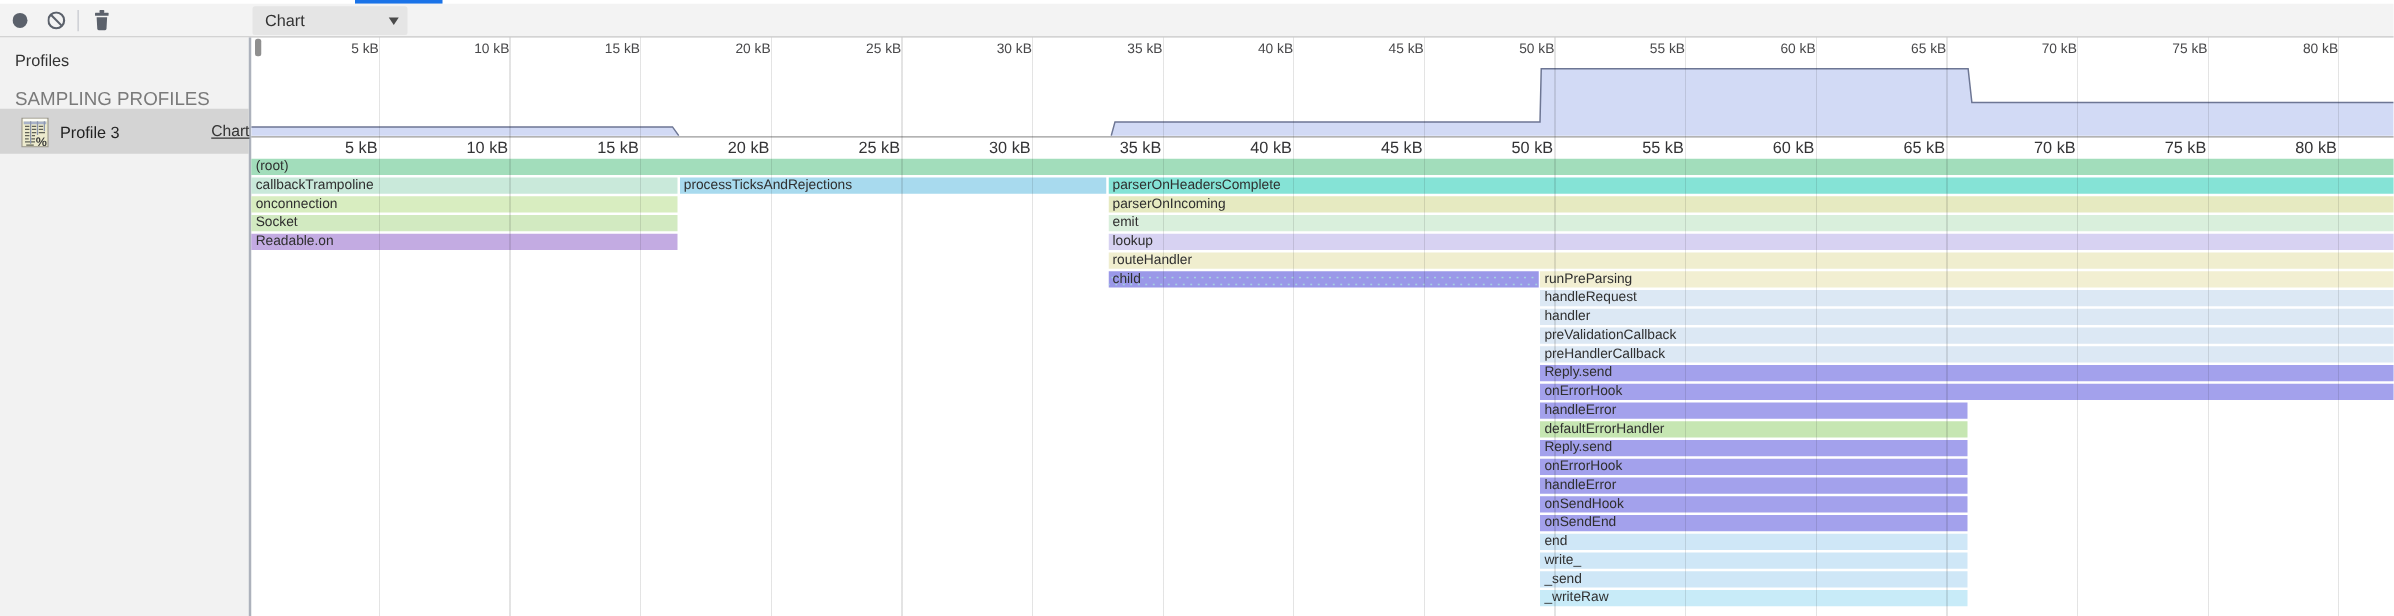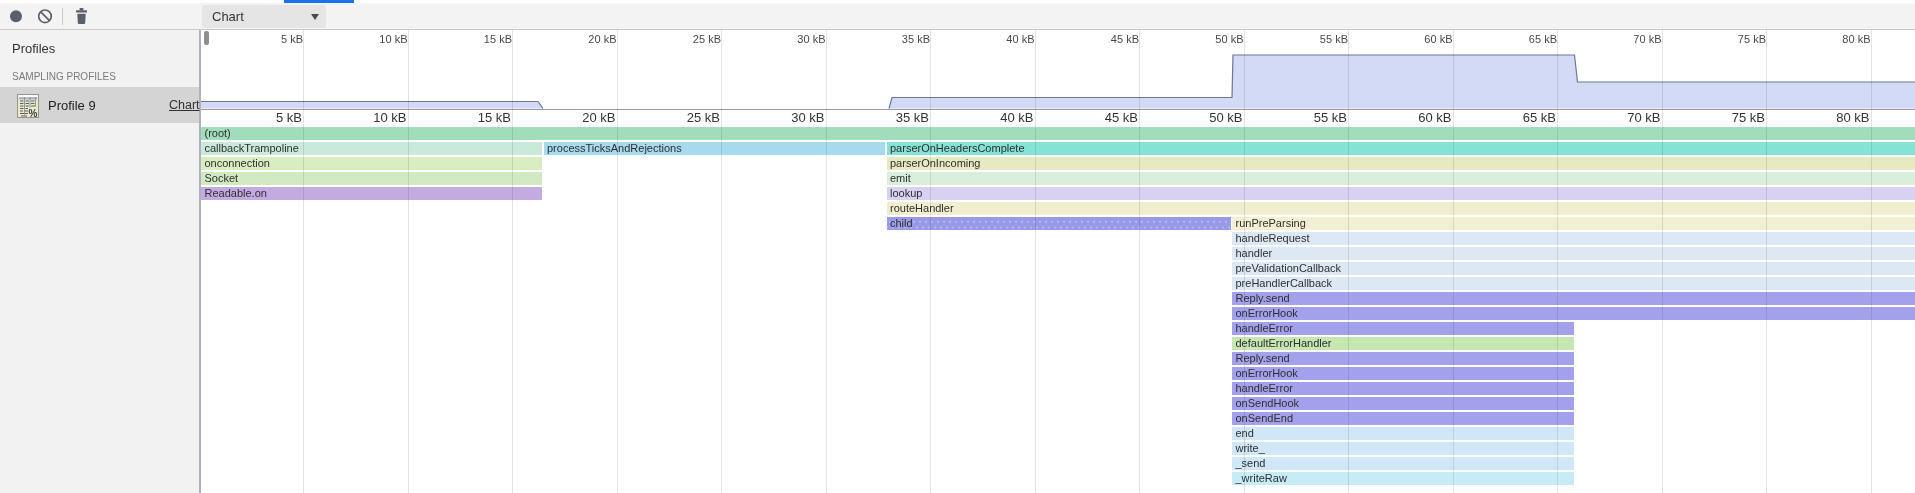--- a/index.html
+++ b/index.html
@@ -9,21 +9,21 @@
 #toolbar{left:0;top:3px;width:1915px;height:26px;background:#f3f3f3;border-bottom:1px solid #c9c9c9;}
 #bluebar{left:284px;top:0;width:70px;height:3px;background:#1a73e8;}
 #tb-divider{left:62px;top:8px;width:1px;height:17px;background:#c5c8ce;}
 #select{left:202px;top:5px;width:124px;height:23px;background:#e5e5e5;border-radius:2px;}
 #select span{position:absolute;left:10px;top:0;line-height:23px;font-size:13px;color:#333;}
 #select i{position:absolute;right:7px;top:9px;width:0;height:0;border-left:4.5px solid transparent;border-right:4.5px solid transparent;border-top:6.5px solid #4a4a4a;}
 
 #sidebar{left:0;top:30px;width:199px;height:463px;background:#f2f2f2;}
 #sidebar-border{left:199px;top:30px;width:1.5px;height:463px;background:#adb2bc;}
 #lbl-profiles{left:12px;top:41px;font-size:13px;color:#333;}
-#lbl-sampling{left:12px;top:71px;font-size:10px;color:#7a7a7a;}
+#lbl-sampling{left:12px;top:71px;font-size:15px;color:#7a7a7a;}
 #selrow{left:0;top:87px;width:199px;height:36px;background:#d4d4d4;}
 #lbl-profile1{left:48px;top:98px;font-size:13px;color:#222;}
 #lbl-save{left:169px;top:98px;font-size:12.5px;color:#333;text-decoration:underline;}
 
 #ovborder{left:201px;top:109px;width:1714px;height:1px;background:#9a9a9a;}
 #gridlines{left:303px;top:30px;width:1612px;height:463px;background:repeating-linear-gradient(90deg,rgba(30,30,30,0.12) 0px,rgba(30,30,30,0.12) 1px,transparent 1px,transparent 104.5px);z-index:5;}
 .rlbl1{top:34px;height:10px;line-height:10px;font-size:11px;color:#48484a;width:60px;text-align:right;}
 .rlbl2{top:112px;height:11px;line-height:11px;font-size:13px;color:#333335;width:60px;text-align:right;}
 .bar{position:absolute;height:13px;line-height:13.5px;font-size:11px;color:#2f2f2f;padding-left:3.5px;box-sizing:border-box;overflow:hidden;white-space:nowrap;}
 #thumb{left:204px;top:31px;width:4.5px;height:14px;background:#8f8f8f;border-radius:2px;z-index:6;}
@@ -76,21 +76,21 @@
 <line x1="3" y1="19.5" x2="11" y2="19.5"></line>
 <line x1="4" y1="22" x2="10" y2="22"></line>
 </g>
 <g stroke="#8c96ad" stroke-width="1">
       <line x1="7.5" y1="3" x2="7.5" y2="21"></line>
       <line x1="13" y1="3" x2="13" y2="14"></line>
       <line x1="18.5" y1="3" x2="18.5" y2="11"></line>
     </g>
 <text x="11.5" y="22.5" font-size="10" font-weight="bold" fill="#3c3c3c" font-family="Liberation Sans">%</text>
 </svg>
-<div class="abs" id="lbl-profile1">Profile 9</div>
+<div class="abs" id="lbl-profile1">Profile 3</div>
 <div class="abs" id="lbl-save">Chart</div>
 
 <svg class="abs" style="left:201px;top:30px" width="1714" height="79" viewBox="0 0 1714 79">
 <path d="M0 78.5 L0 71.5 L337 71.5 L342 78.5 L688 78.5 L691 67.5 L1031 67.5 L1032 25 L1373.5 25 L1376.5 52 L1714 52 L1714 78.5 Z" fill="#d2daf5"></path>
 <path d="M0 71.5 L337 71.5 L342 78.5" fill="none" stroke="#6d7694" stroke-width="1.2"></path>
     <path d="M688 78.5 L691 67.5 L1031 67.5 L1032 25 L1373.5 25 L1376.5 52 L1714 52" fill="none" stroke="#6d7694" stroke-width="1.2"></path>
 </svg>
 <div class="abs" id="ovborder"></div>
 <div class="abs" id="thumb"></div>
 

